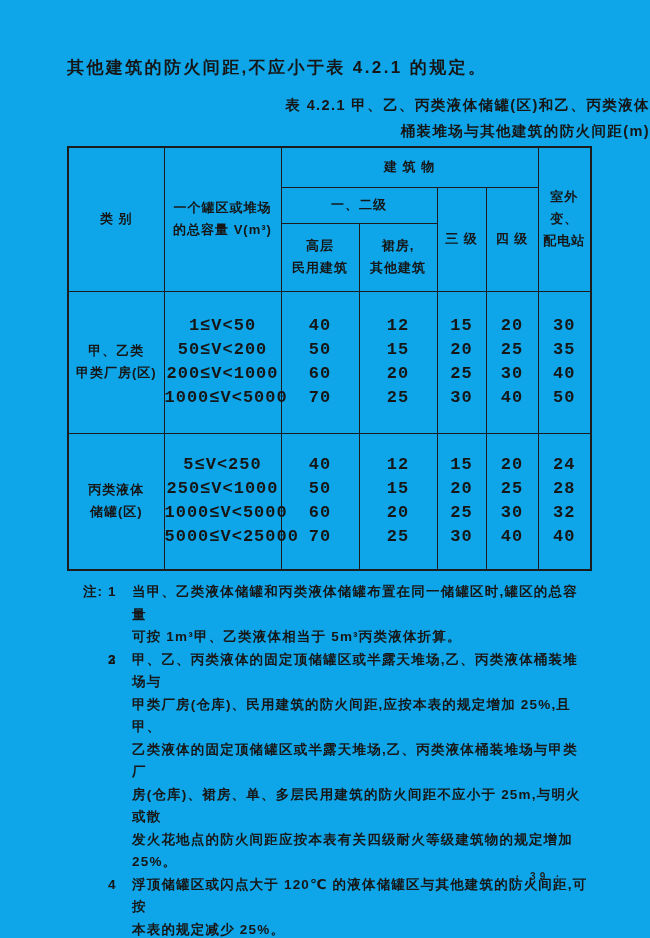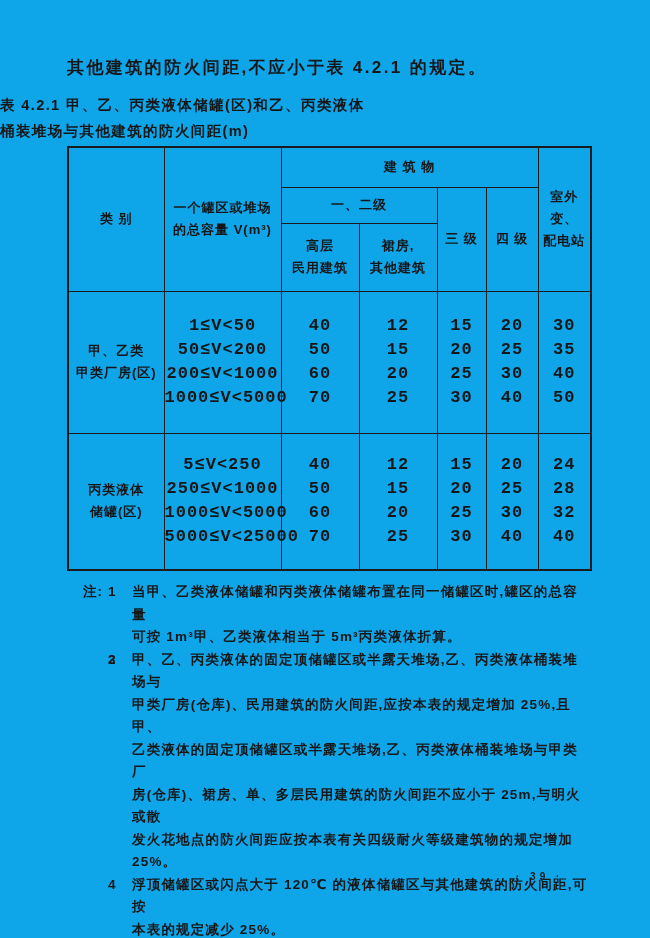--- a/index.html
+++ b/index.html
@@ -8,21 +8,21 @@
   .page {
     position:relative; width:650px; height:938px;
     background:#0ea5e9; color:#161616; overflow:hidden;
   }
   .intro {
     position:absolute; left:67px; top:56px;
     font-size:17px; font-weight:bold; letter-spacing:2.4px; white-space:nowrap;
   }
   .table-title {
     position:absolute; left:0; top:92px; width:650px;
-    text-align:left; font-size:14.5px; font-weight:bold;
+    text-align:right; font-size:14.5px; font-weight:bold;
     letter-spacing:1.4px; line-height:26px;
   }
   table.fire-table {
     position:absolute; left:67px; top:146px; width:523px; height:423px;
     border-collapse:collapse; table-layout:fixed;
     font-size:13px; font-weight:bold;
   }
   table.fire-table td {
     border:1.6px solid #1c1c1c; text-align:center; vertical-align:middle;
     padding:0; letter-spacing:1px; color:#161616;margin-left:37px;

